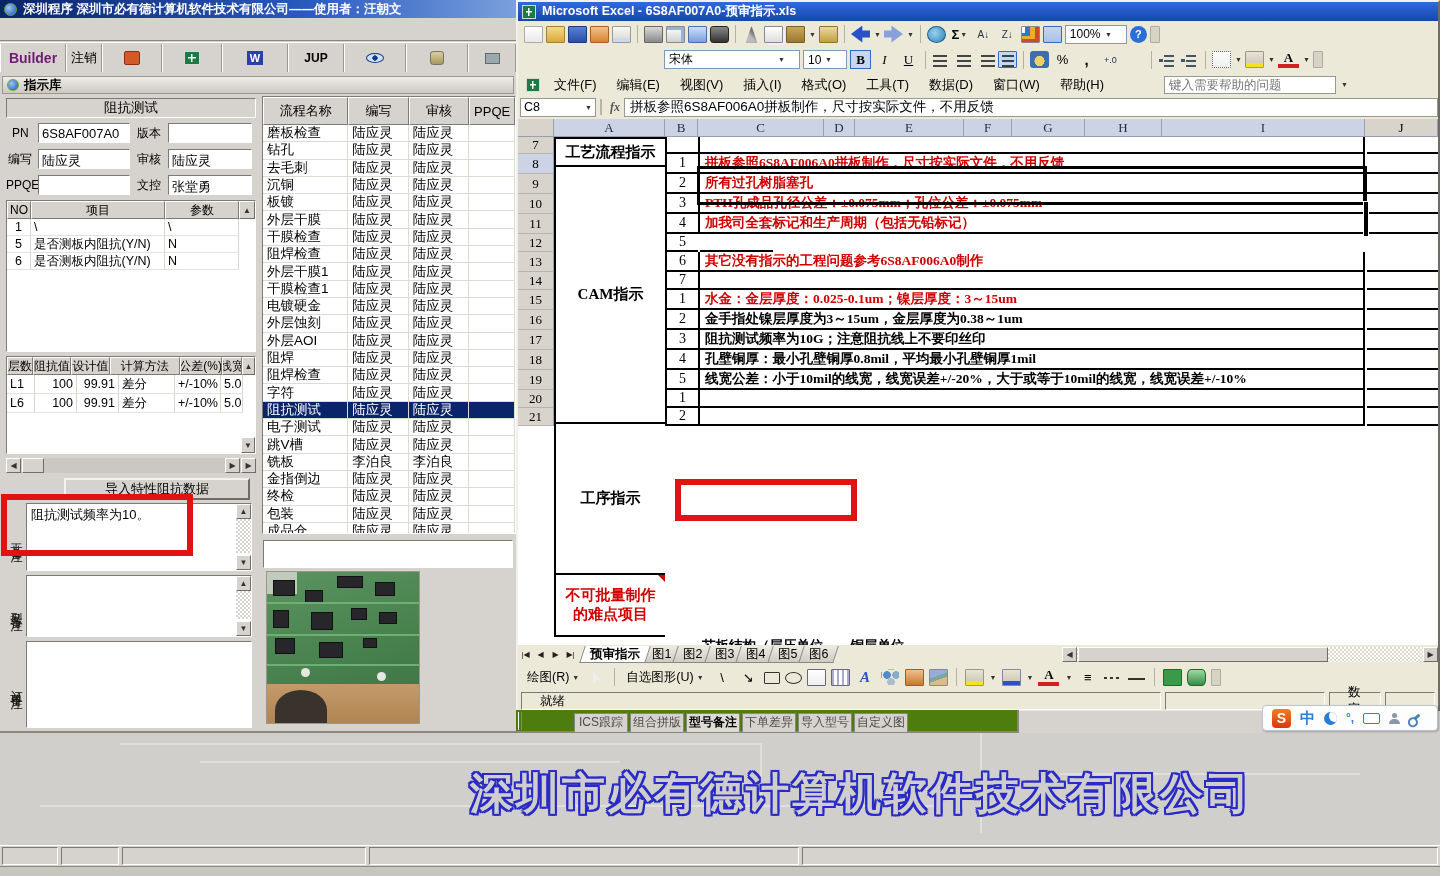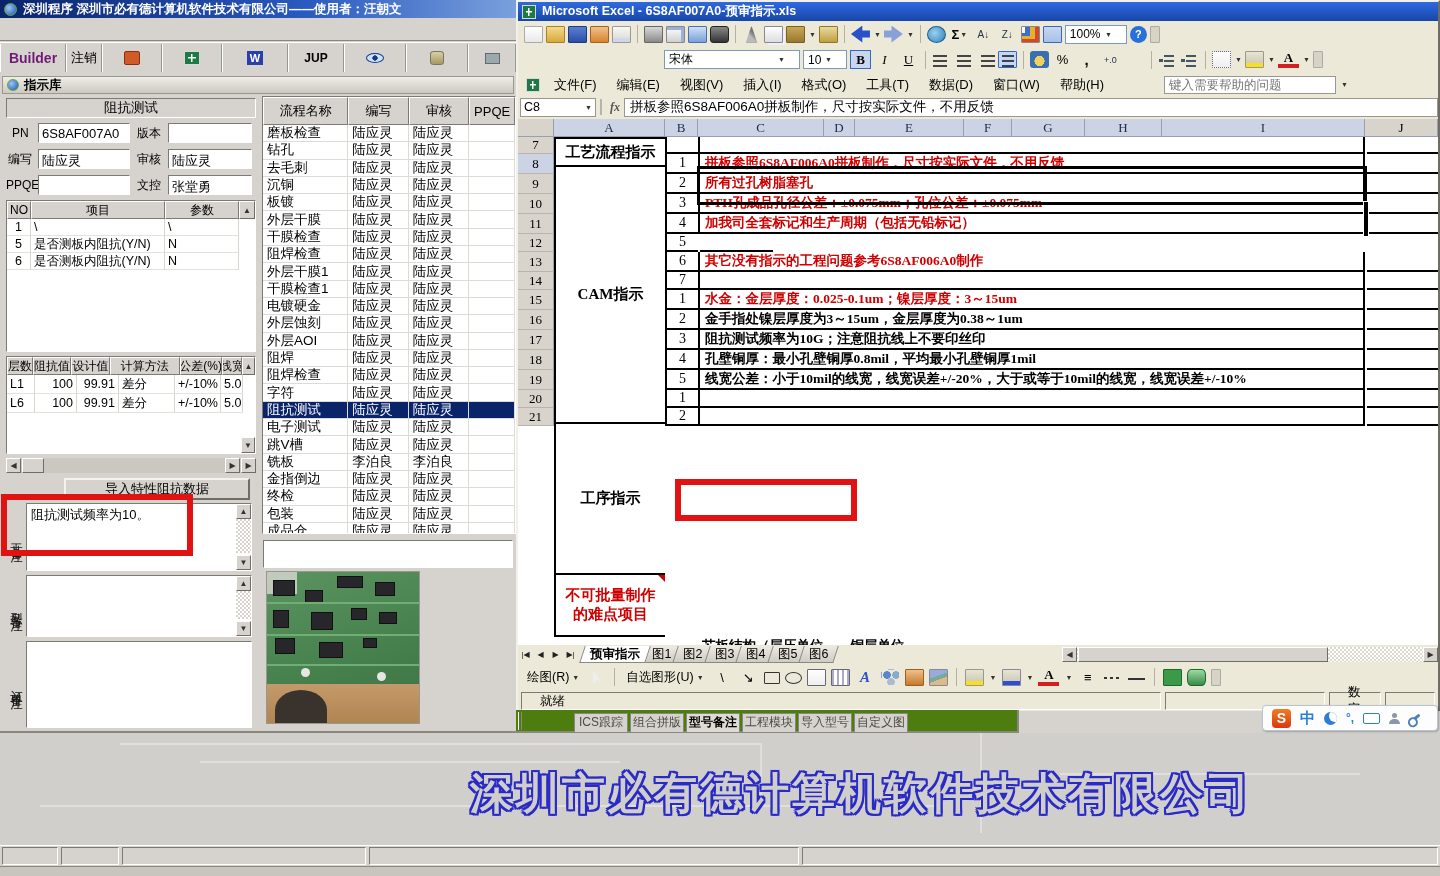--- a/index.html
+++ b/index.html
@@ -968,21 +968,21 @@
 
         <div class="apptab" style="width:54px">
           <span>组合拼版</span>
         </div>
 
         <div class="apptab on" style="width:54px">
           <span>型号备注</span>
         </div>
 
         <div class="apptab" style="width:54px">
-          <span>工程模块</span>
+          <span>下单差异</span>
         </div>
 
         <div class="apptab" style="width:54px">
           <span>导入型号</span>
         </div>
 
         <div class="apptab" style="width:54px">
           <span>自定义图</span>
         </div>
       </div>

